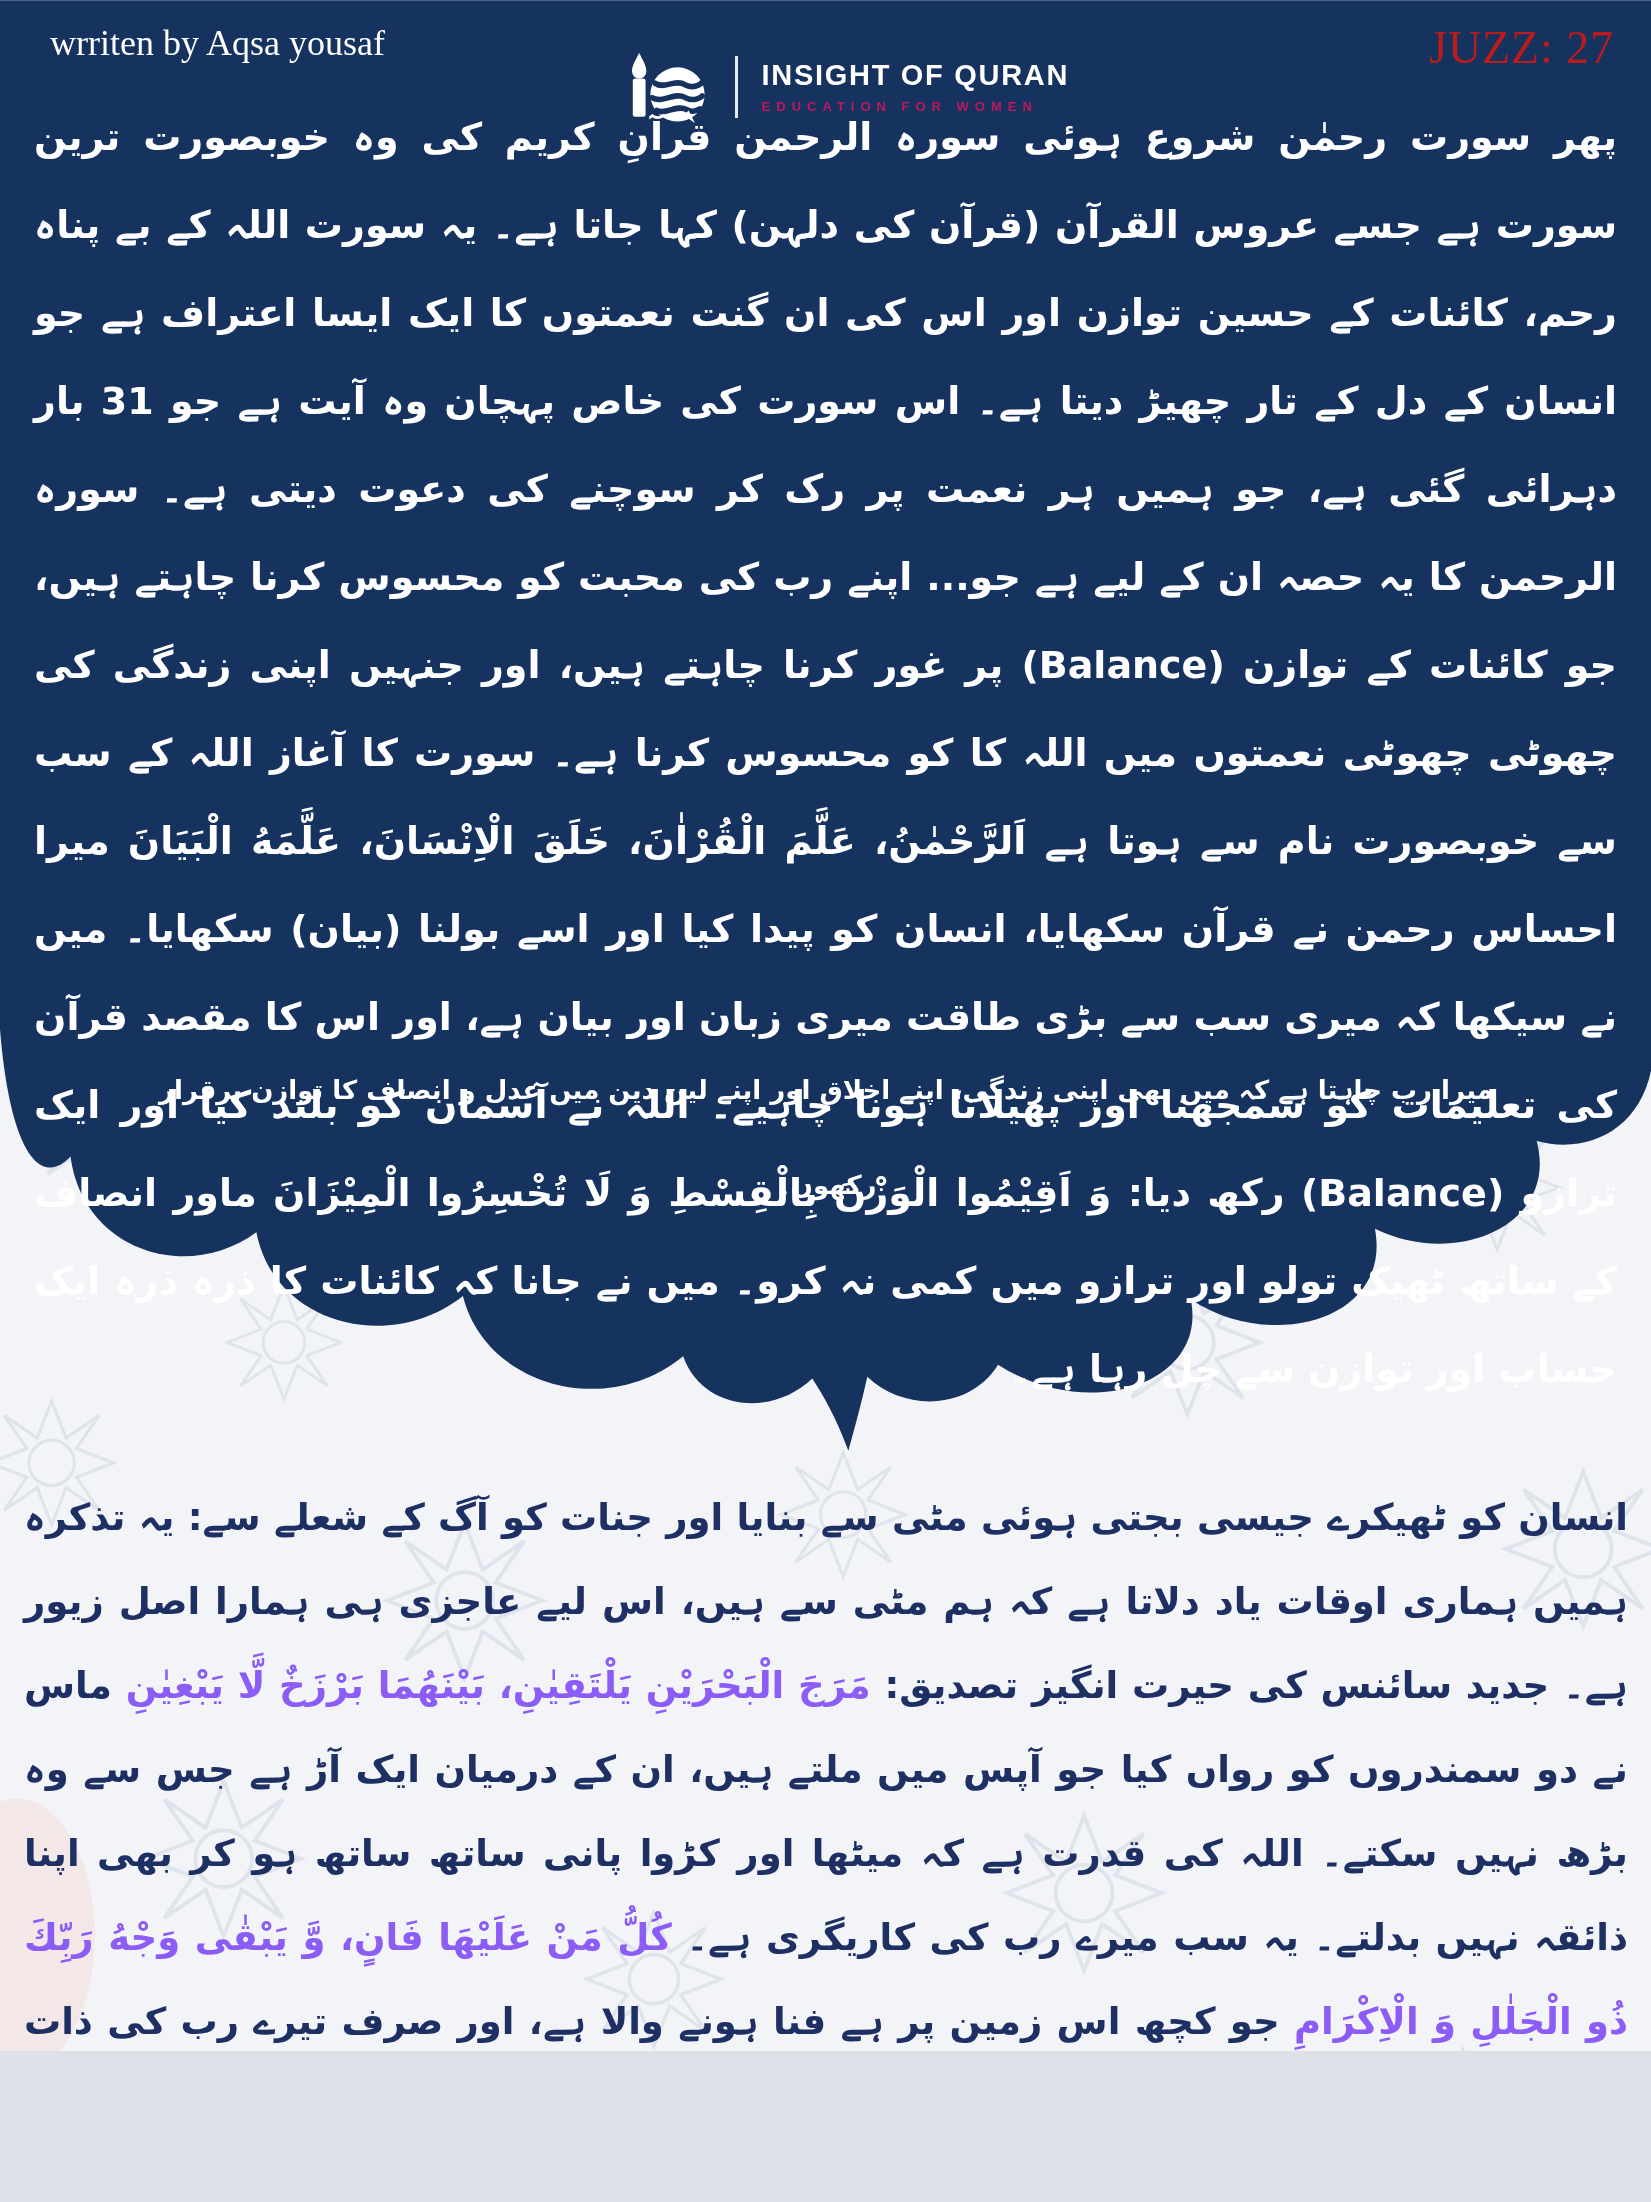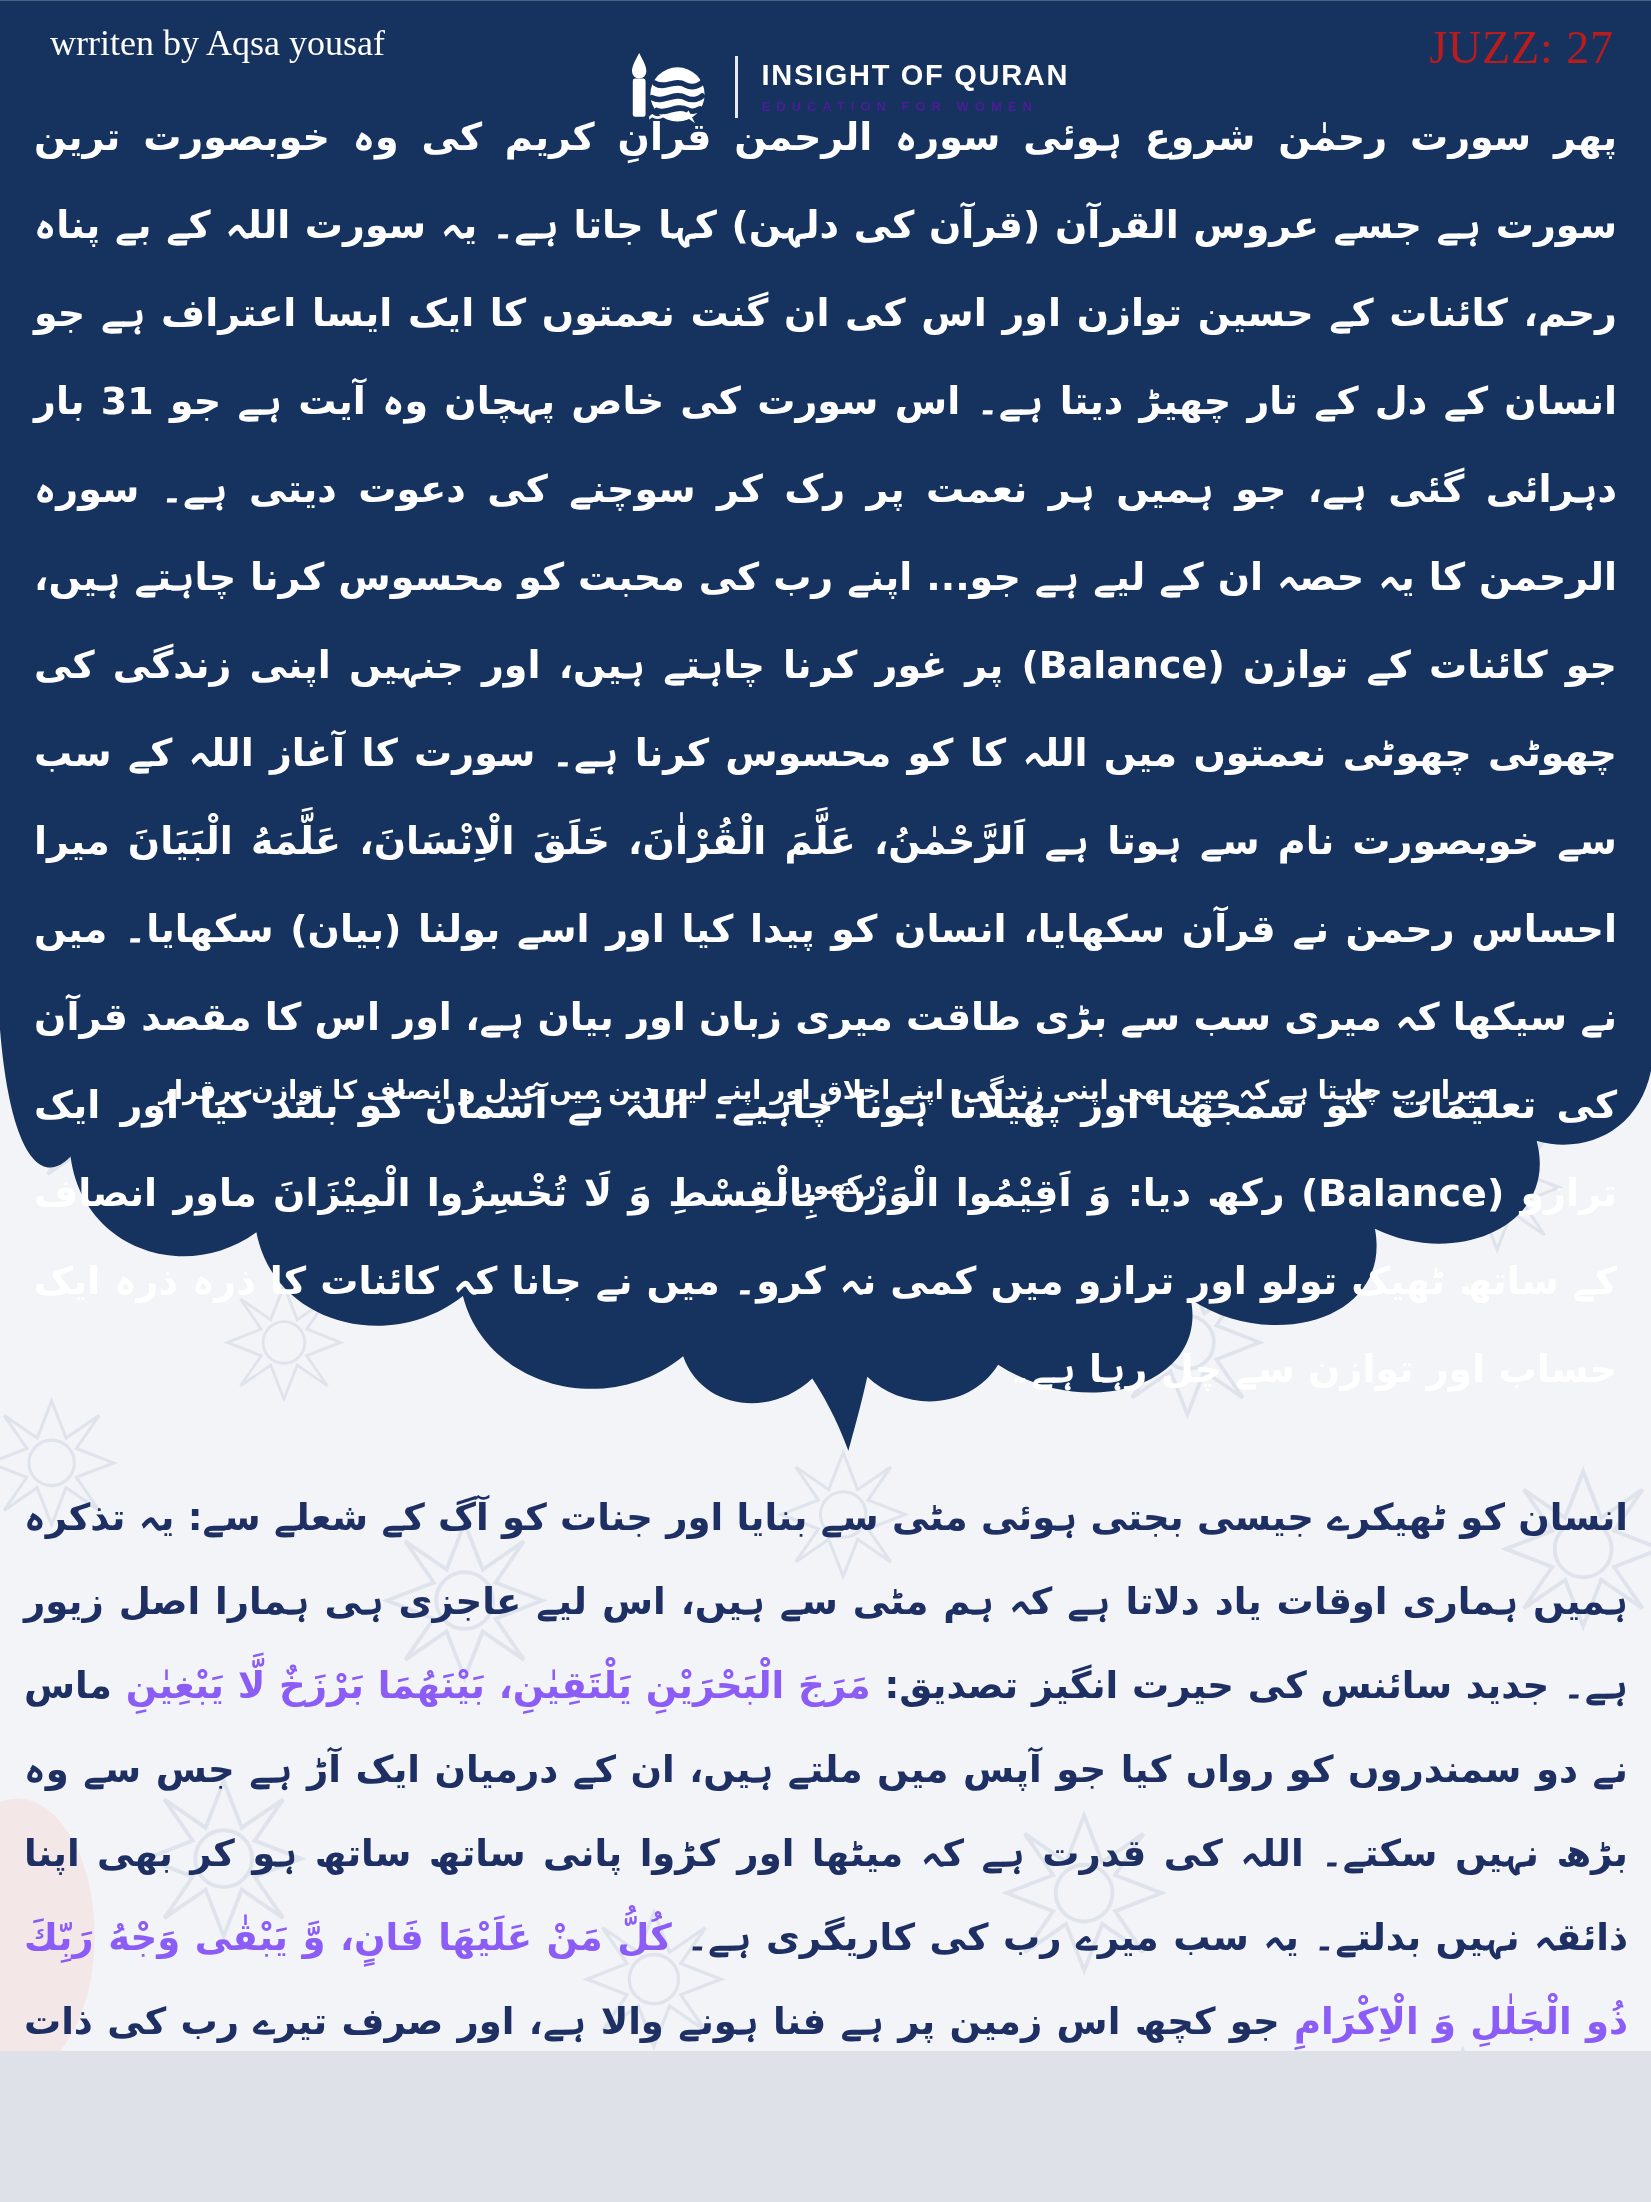--- a/index.html
+++ b/index.html
@@ -14,21 +14,21 @@
   .written-by{position:absolute;left:50px;top:22.4px;z-index:3;
       font-family:"Liberation Serif",serif;font-size:36px;color:#ffffff;}
   .juzz{position:absolute;right:38px;top:21px;z-index:3;
       font-family:"Liberation Serif",serif;font-size:46px;color:#b91c1c;letter-spacing:0.9px;}
   .logo{position:absolute;left:628px;top:48px;z-index:3;display:flex;align-items:center;gap:24px;}
   .logo-mark{width:83px;height:77px;}
   .logo-divider{width:2.6px;height:62px;background:#ffffff;opacity:.9;}
   .logo-text{display:flex;flex-direction:column;gap:6.9px;}
   .logo-title{font-family:"Liberation Sans",sans-serif;font-weight:bold;color:#fff;
       font-size:29px;letter-spacing:1.7px;white-space:nowrap;}
-  .logo-sub{font-family:"Liberation Sans",sans-serif;font-weight:bold;color:#4c1d95;
+  .logo-sub{font-family:"Liberation Sans",sans-serif;font-weight:bold;color:#be185d;
       font-size:13px;letter-spacing:6px;white-space:nowrap;}
   
   .hero-par{position:absolute;left:34px;top:93px;width:1583px;z-index:3;
       direction:rtl;text-align:justify;color:#ffffff;font-weight:bold;
       font-size:38px;line-height:88px;font-family:"DejaVu Sans",sans-serif;}
   .hero-closing{position:absolute;left:155px;top:1043px;width:1342px;z-index:3;
       direction:rtl;text-align:center;color:#ffffff;font-weight:bold;
       font-size:26px;line-height:95px;font-family:"DejaVu Sans",sans-serif;}
   
   .lower-par{position:absolute;left:24px;top:1476px;width:1604px;z-index:3;

